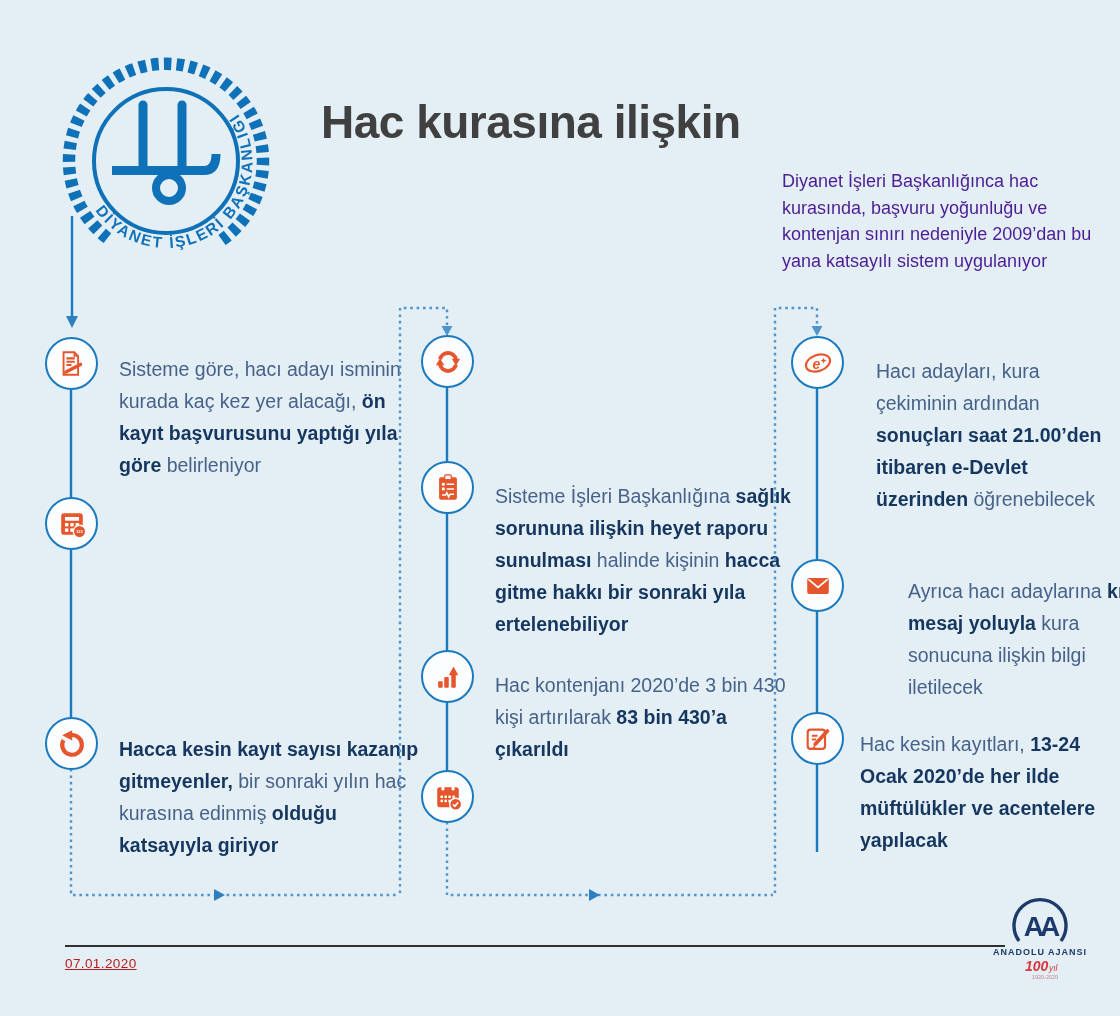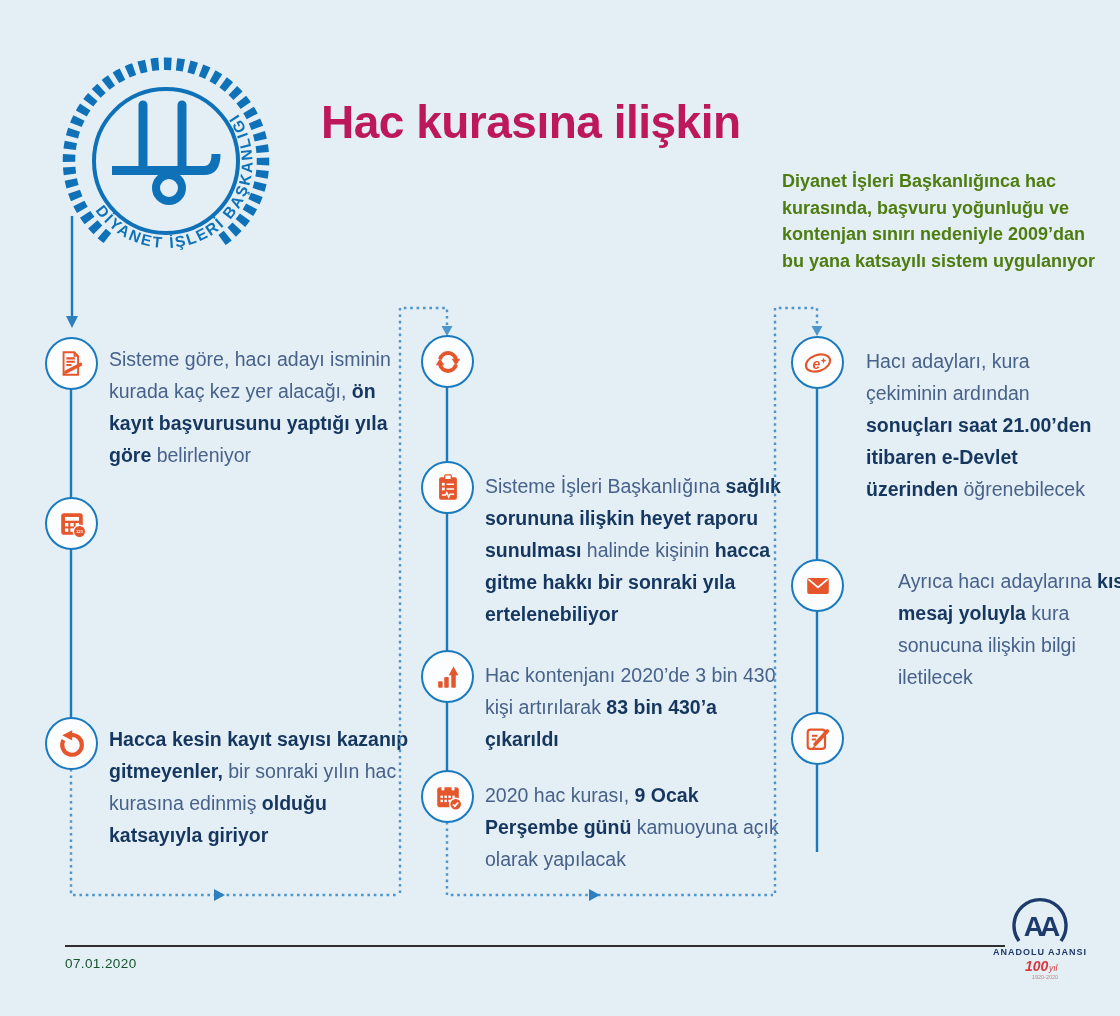--- a/index.html
+++ b/index.html
@@ -1,28 +1,28 @@
 <!DOCTYPE html>
 <html><head>
 <meta charset="utf-8">
 <style>
   html,body{margin:0;padding:0;background:#e4eef5;}
   .stage{position:relative;width:1120px;height:1016px;background:#e4eef5;
          font-family:"Liberation Sans",sans-serif;overflow:hidden;}
   .abs{position:absolute;}
   .title{left:321px;top:94px;font-size:46px;line-height:57px;font-weight:bold;
-         color:#be185d;letter-spacing:-0.5px;}
+         color:#404040;letter-spacing:-0.5px;}
   .subtitle{left:782px;top:168px;width:328px;font-size:18px;line-height:26.5px;
-            font-weight:bold;color:#4d7c0f;}
-  .txt{margin:2px;font-size:19.5px;line-height:32px;color:#47628a;}
+            font-weight:normal;color:#4c1d95;}
+  .txt{margin:12px;font-size:19.5px;line-height:32px;color:#47628a;}
   .txt .b{font-weight:bold;color:#15375f;}
   .circ{width:53px;height:53px;border-radius:50%;background:#fbfdfe;
         border:2.6px solid #1a7abf;box-sizing:border-box;display:flex;
         align-items:center;justify-content:center;z-index:3;}
-  .date{left:65px;top:956px;font-size:13.5px;color:#14532d;letter-spacing:0.4px;}
+  .date{left:65px;top:956px;font-size:13.5px;color:#b91c1c;letter-spacing:0.4px;text-decoration:underline;}
   .divider{left:65px;top:945px;width:940px;height:2px;background:#2f2f2f;}
   svg{display:block;}
 </style>
 </head>
 <body>
 
 <div class="stage">
 
   <svg class="abs" style="left:0;top:0;z-index:1" width="1120" height="1016" viewBox="0 0 1120 1016">
     <g fill="none" stroke="#1a7abf" stroke-width="2.4">
@@ -150,21 +150,20 @@
         <rect x="16.4" y="14.5" width="2.6" height="2.6"></rect>
           <rect x="20.6" y="14.5" width="2.6" height="2.6"></rect>
         <rect x="8" y="18.9" width="2.6" height="2.6"></rect>
           <rect x="12.2" y="18.9" width="2.6" height="2.6"></rect>
         <rect x="16.4" y="18.9" width="2.6" height="2.6"></rect>
       </g>
       <circle cx="24.2" cy="23.8" r="6.4" fill="#e5562c" stroke="#fff" stroke-width="1.5"></circle>
       <path d="M21.3 23.8 l2 2.1 3.6 -4.2" stroke="#fff" stroke-width="1.8" fill="none"></path>
     </svg>
   </div>
-  <p class="abs txt" style="left:483px;top:777px;width:300px"><span>2020 hac kurası, </span><span class="b">9 Ocak Perşembe günü</span><span> kamuoyuna açık olarak yapılacak</span></p>
 
   <div class="abs circ" style="left:791px;top:336px">
     <svg width="32" height="32" viewBox="0 0 32 32">
       <g transform="rotate(-20 16 16)">
         <ellipse cx="16" cy="16" rx="12.5" ry="8" fill="none" stroke="#e5562c" stroke-width="2.1"></ellipse>
       </g>
       <text x="10.5" y="21.5" font-size="14" font-weight="bold" font-style="italic" fill="#e5562c">e</text>
       <path d="M21.5 10.8 l0.9 1.9 2 0.9 -2 0.9 -0.9 1.9 -0.9 -1.9 -2 -0.9 2 -0.9 z" fill="#e5562c"></path>
     </svg>
   </div>
@@ -179,20 +178,21 @@
   <p class="abs txt" style="left:896px;top:563px;width:248px"><span>Ayrıca hacı adaylarına </span><span class="b">kısa mesaj yoluyla</span><span> kura sonucuna ilişkin bilgi iletilecek</span></p>
 
   <div class="abs circ" style="left:791px;top:712px">
     <svg width="30" height="30" viewBox="0 0 32 32">
       <rect x="5" y="6" width="18.5" height="20.5" rx="3" fill="none" stroke="#e5562c" stroke-width="2.3"></rect>
       <path d="M9.5 12.5 h6 M9.5 16.5 h4.5" stroke="#e5562c" stroke-width="2"></path>
       <path d="M13 21.5 L26 7.5" stroke="#e5562c" stroke-width="4" stroke-linecap="round"></path>
       <path d="M11.8 23 l-2.6 3.8 4.3 -2 z" fill="#e5562c"></path>
     </svg>
   </div>
+  <p class="abs txt" style="left:848px;top:716px;width:248px"><span>Hac kesin kayıtları, </span><span class="b">13-24 Ocak 2020’de her ilde müftülükler ve acentelere yapılacak</span></p>
 
   <div class="abs divider"></div>
   <div class="abs date">07.01.2020</div>
 
   <svg class="abs" style="left:985px;top:893px" width="120" height="95" viewBox="0 0 120 95">
     <path d="M34 48 A26 26 0 1 1 76 48" fill="none" stroke="#1c3a6b" stroke-width="3.4"></path>
     <text x="55" y="43" text-anchor="middle" font-size="28" font-weight="bold" fill="#1c3a6b" letter-spacing="-4">AA</text>
     <text x="55" y="62" text-anchor="middle" font-size="9" font-weight="bold" fill="#1c3a6b" letter-spacing="1">ANADOLU AJANSI</text>
     <text x="40" y="78" font-size="14" font-weight="bold" font-style="italic" fill="#d6393f">100</text>
     <text x="64" y="78" font-size="8.5" font-style="italic" fill="#d6393f">yıl</text>

